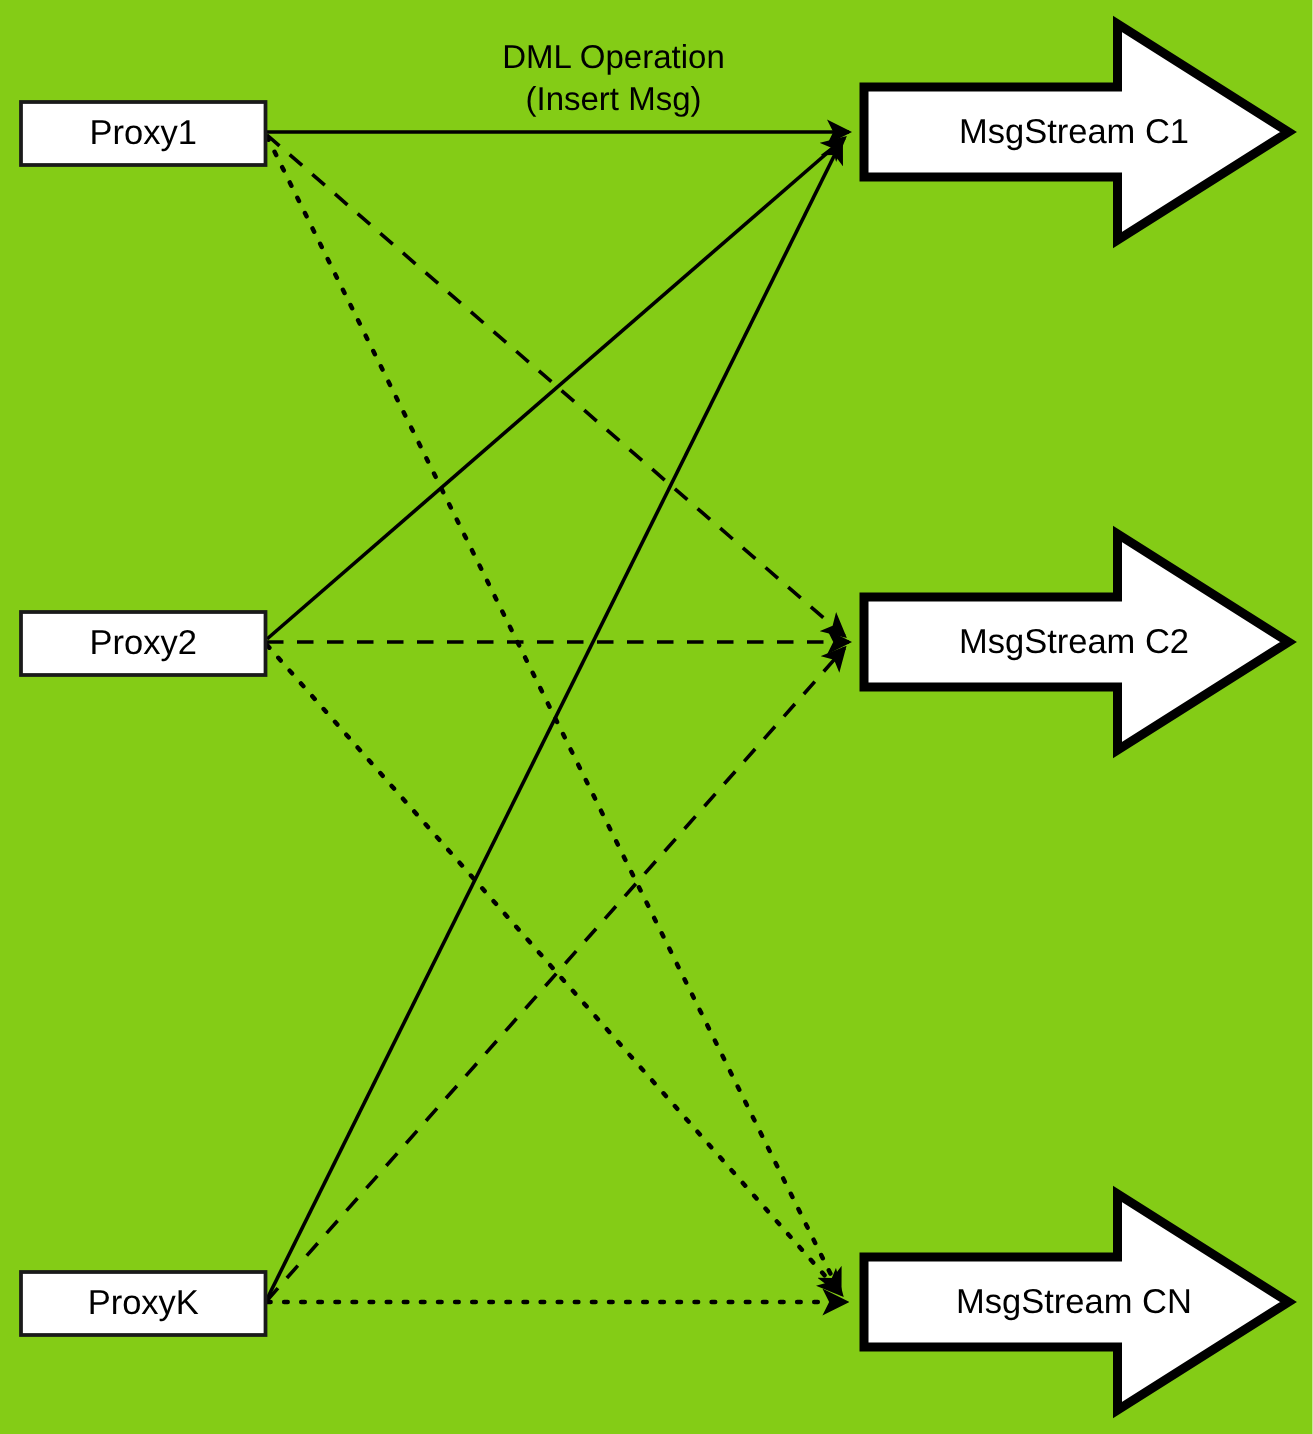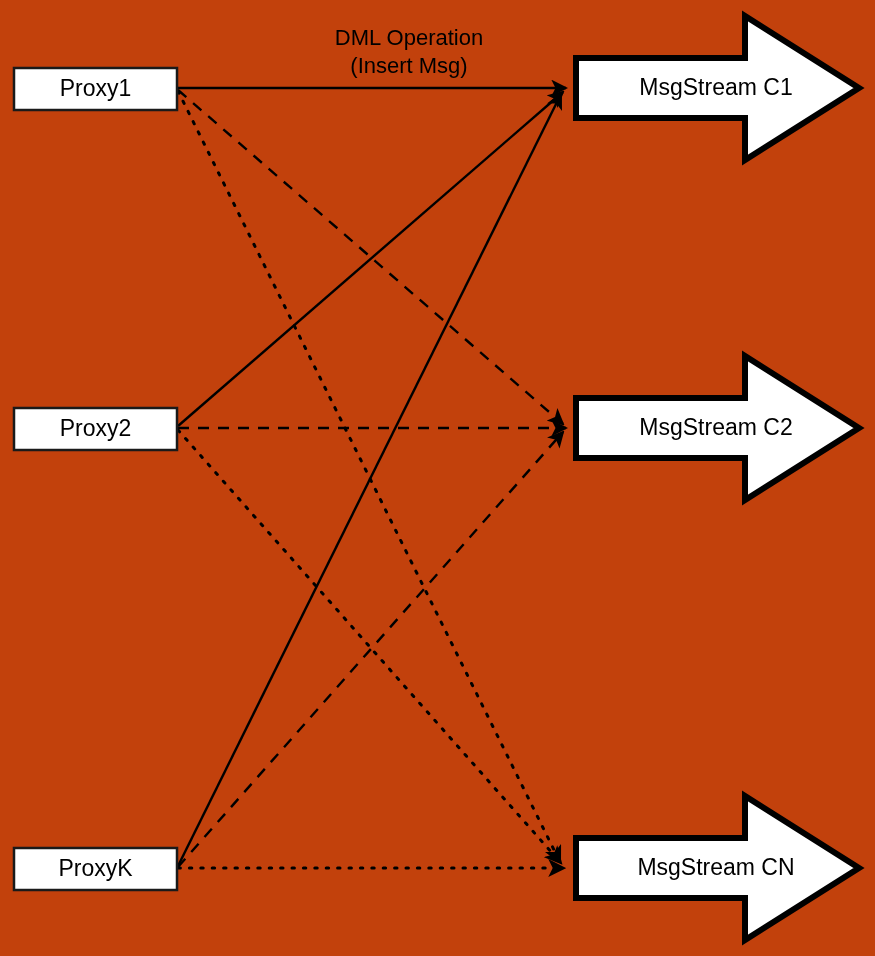--- a/index.html
+++ b/index.html
@@ -7,21 +7,21 @@
     padding: 0;
     background: #ffffff;
   }
   body {
     font-family: "Liberation Sans", sans-serif;
   }
   #diagram-root {
     position: relative;
     width: 875px;
     height: 956px;
-    background: #c2410c;
+    background: #84cc16;
     overflow: hidden;
   }
   #diagram-svg {
     position: absolute;
     left: 0;
     top: 0;
     width: 875px;
     height: 956px;
     display: block;
   }

